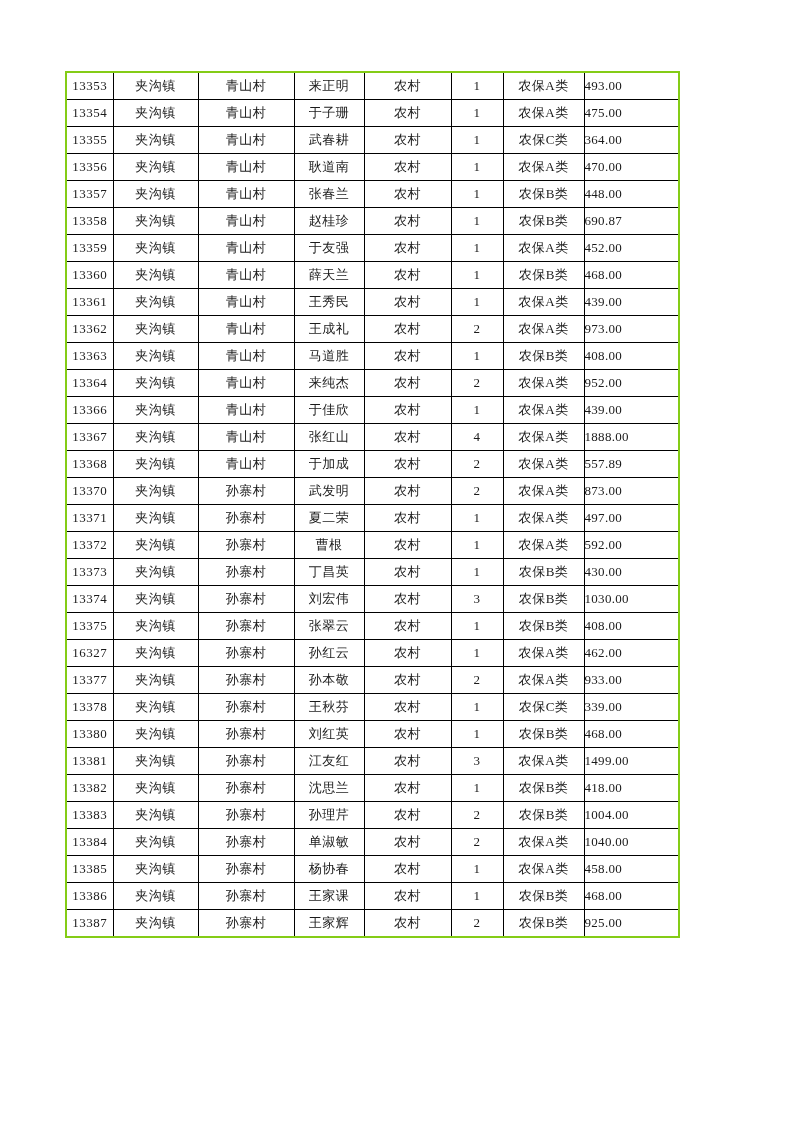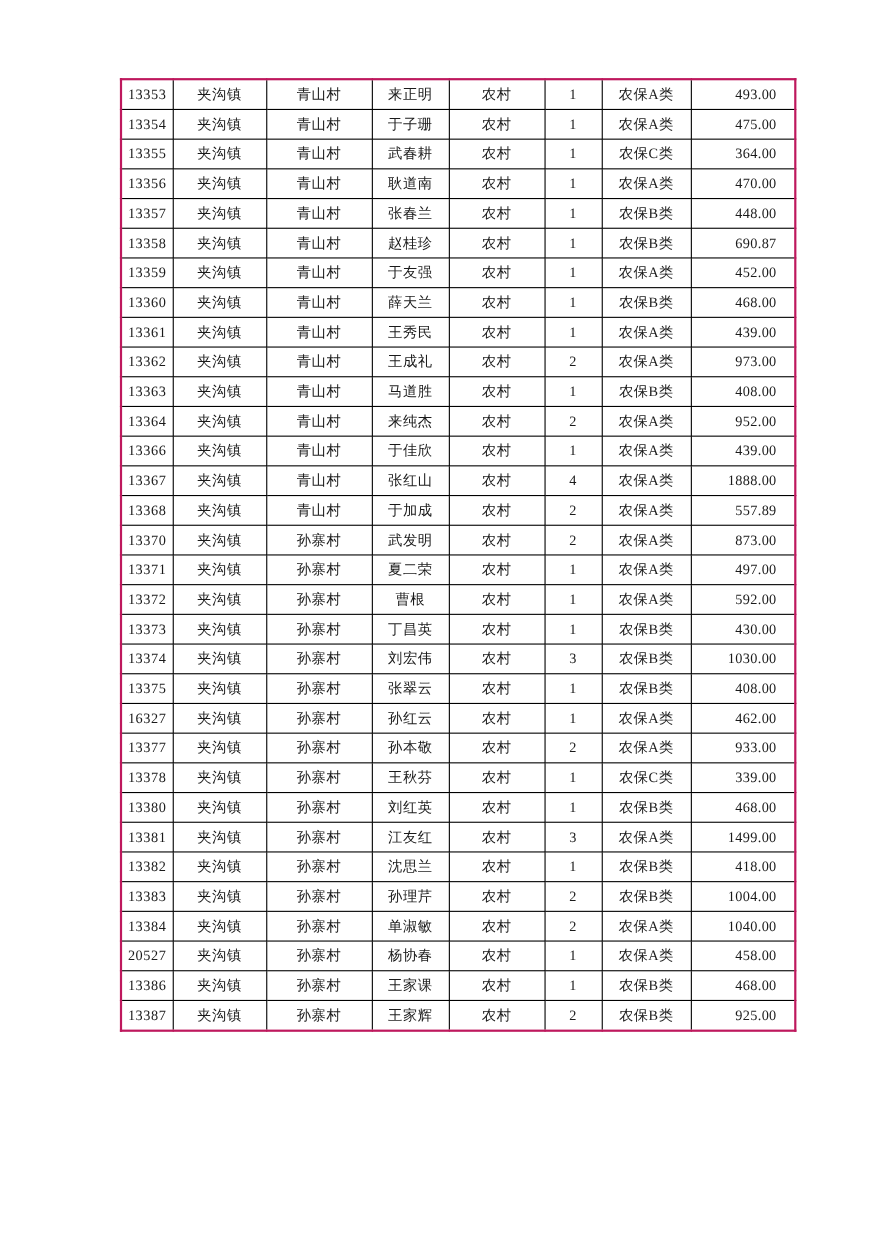--- a/index.html
+++ b/index.html
@@ -14,24 +14,23 @@
     background: #ffffff;
     overflow: hidden;
     font-family: "Liberation Serif", "DejaVu Serif", serif;
     color: #1a1a1a;
   }
   table.data-grid {
     position: absolute;
     left: 65px;
     top: 71px;
     border-collapse: collapse;
-    border: 2px solid #be185d;
+    border: 2px solid #84cc16;
     table-layout: fixed;
     width: 613px;
-    margin-left: 44px;
   }
   table.data-grid td {
     border: 1px solid #000;
     height: 26px;
     padding: 0;
     font-size: 13px;
     text-align: center;
     vertical-align: middle;
     white-space: nowrap;
     overflow: hidden;
@@ -40,21 +39,21 @@
   
   col.c0 { width: 47px; }
   col.c1 { width: 85px; }
   col.c2 { width: 96px; }
   col.c3 { width: 70px; }
   col.c4 { width: 87px; }
   col.c5 { width: 52px; }
   col.c6 { width: 81px; }
   col.c7 { width: 95px; }
   table.data-grid td.col-amount {
-    text-align: right;
+    text-align: left;
     padding-right: 16px;
     letter-spacing: 0.3px;
   }
 </style>
 </head>
 <body>
 
 <div class="page">
   <table class="data-grid">
     <colgroup>
@@ -352,21 +351,21 @@
           <td class="col-record-id">13384</td>
           <td class="col-town">夹沟镇</td>
           <td class="col-village">孙寨村</td>
           <td class="col-person-name">单淑敏</td>
           <td class="col-area-type">农村</td>
           <td class="col-person-count">2</td>
           <td class="col-insurance-category">农保A类</td>
           <td class="col-amount">1040.00</td>
         </tr>
         <tr>
-          <td class="col-record-id">20527</td>
+          <td class="col-record-id">13385</td>
           <td class="col-town">夹沟镇</td>
           <td class="col-village">孙寨村</td>
           <td class="col-person-name">杨协春</td>
           <td class="col-area-type">农村</td>
           <td class="col-person-count">1</td>
           <td class="col-insurance-category">农保A类</td>
           <td class="col-amount">458.00</td>
         </tr>
         <tr>
           <td class="col-record-id">13386</td>

